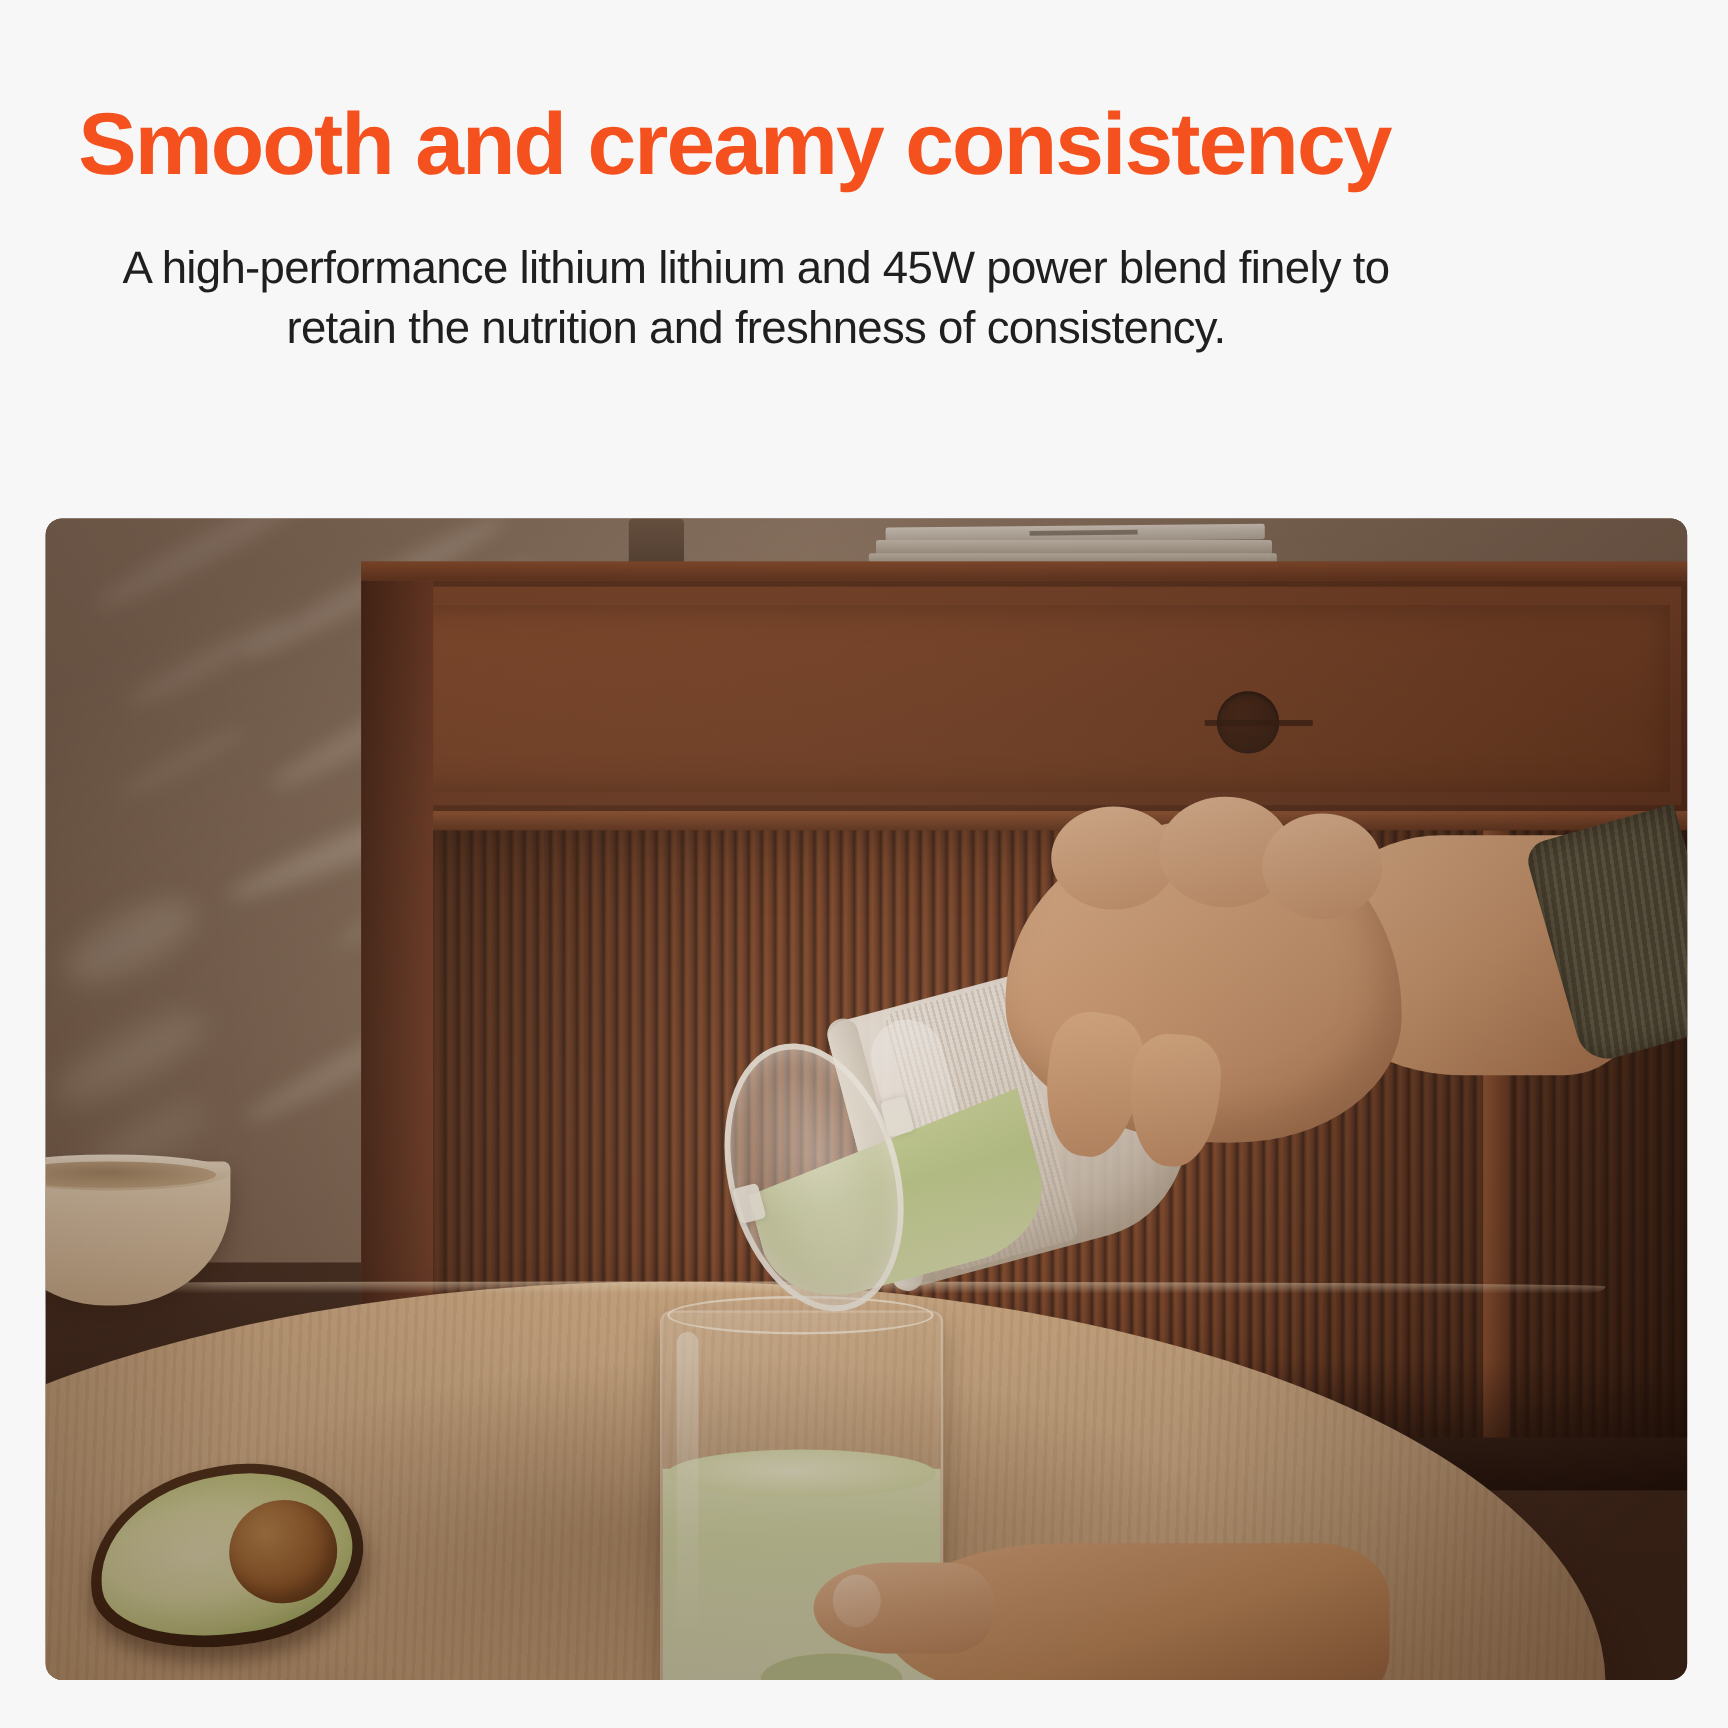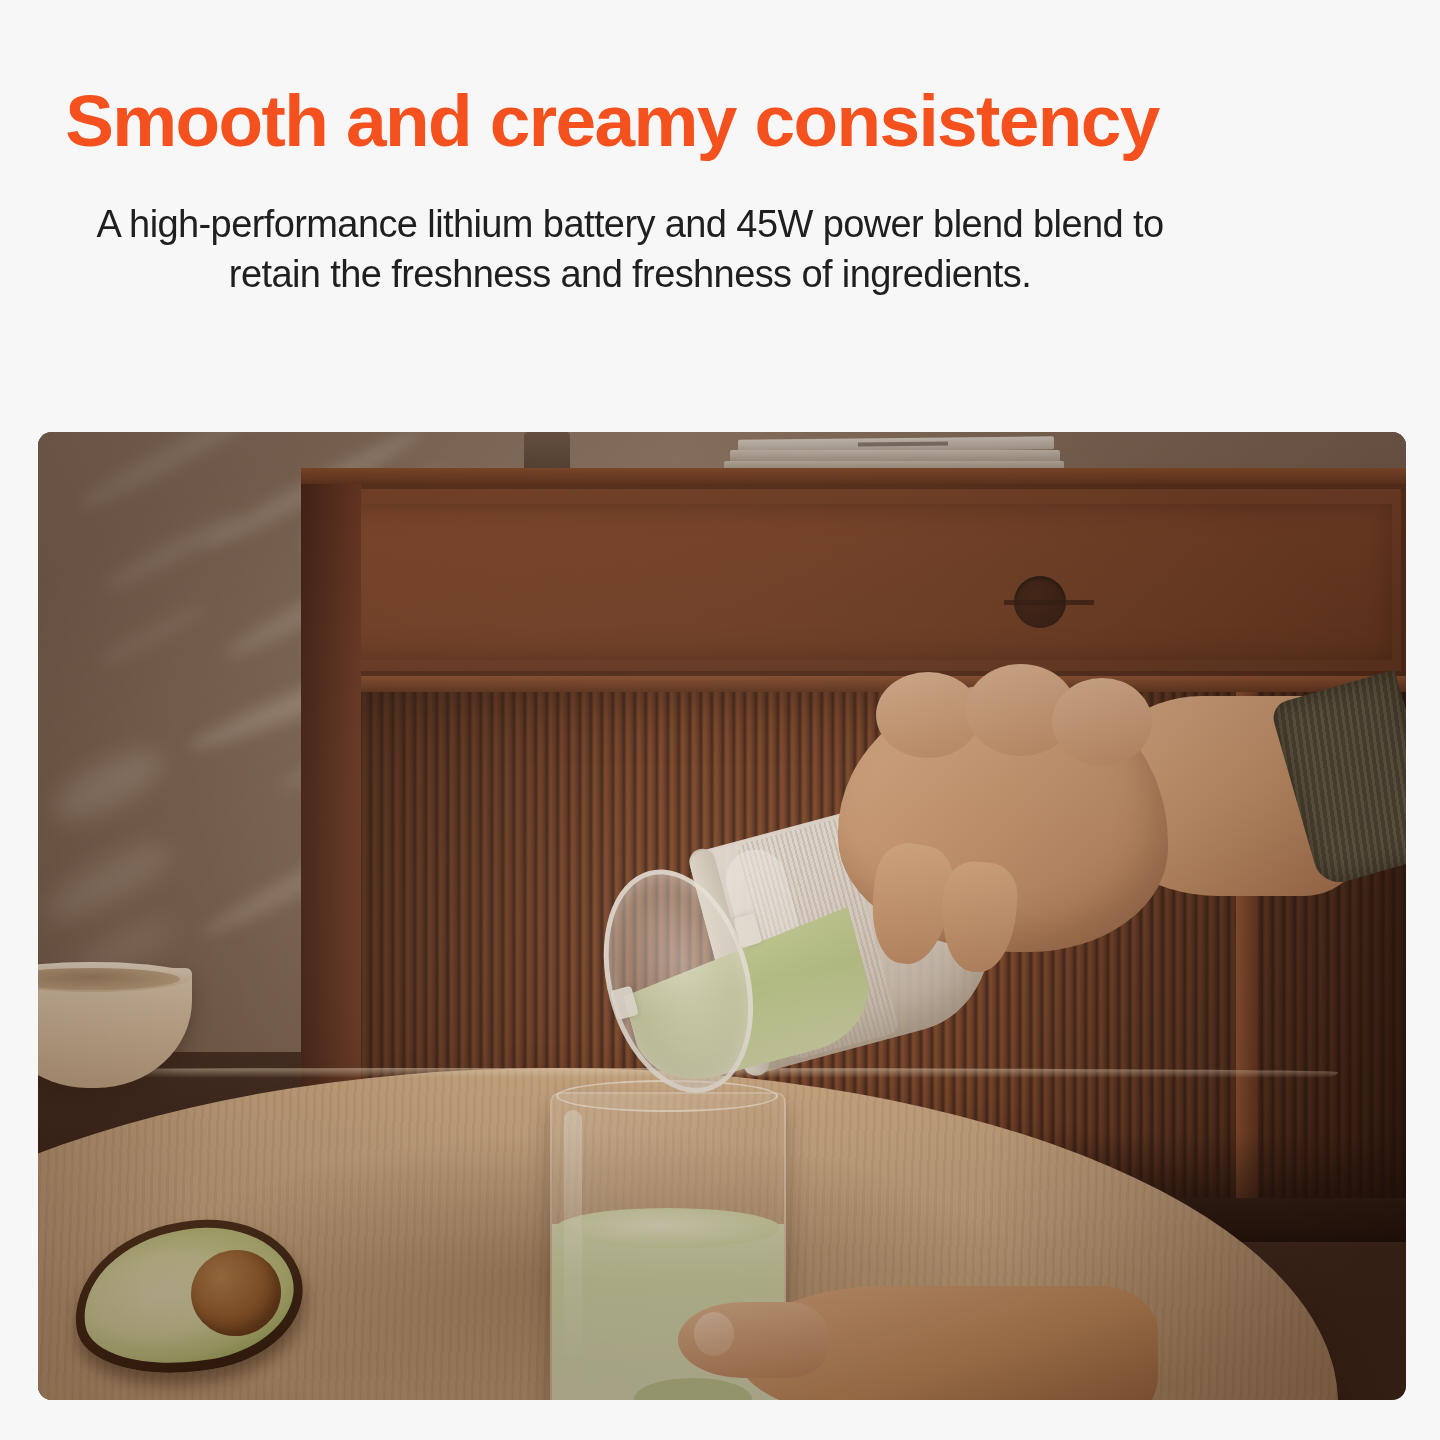--- a/index.html
+++ b/index.html
@@ -344,22 +344,22 @@
 </head>
 <body>
 
 <div class="page">
 
   <div class="copy">
     <h1 class="headline">Smooth and creamy consistency</h1>
 
 
     <p class="bodytext">
-      <span>A high-performance lithium battery and 45W power blend blend to</span>
-      <span class="l2">retain the freshness and freshness of ingredients.</span>
+      <span>A high-performance lithium lithium and 45W power blend finely to</span>
+      <span class="l2">retain the nutrition and freshness of consistency.</span>
     </p>
   </div>
 
   <div class="photo">
     <div class="scene">
 
       <div class="wall">
         <div class="dapple d1"></div>
         <div class="dapple d2"></div>
         <div class="dapple d3"></div>

